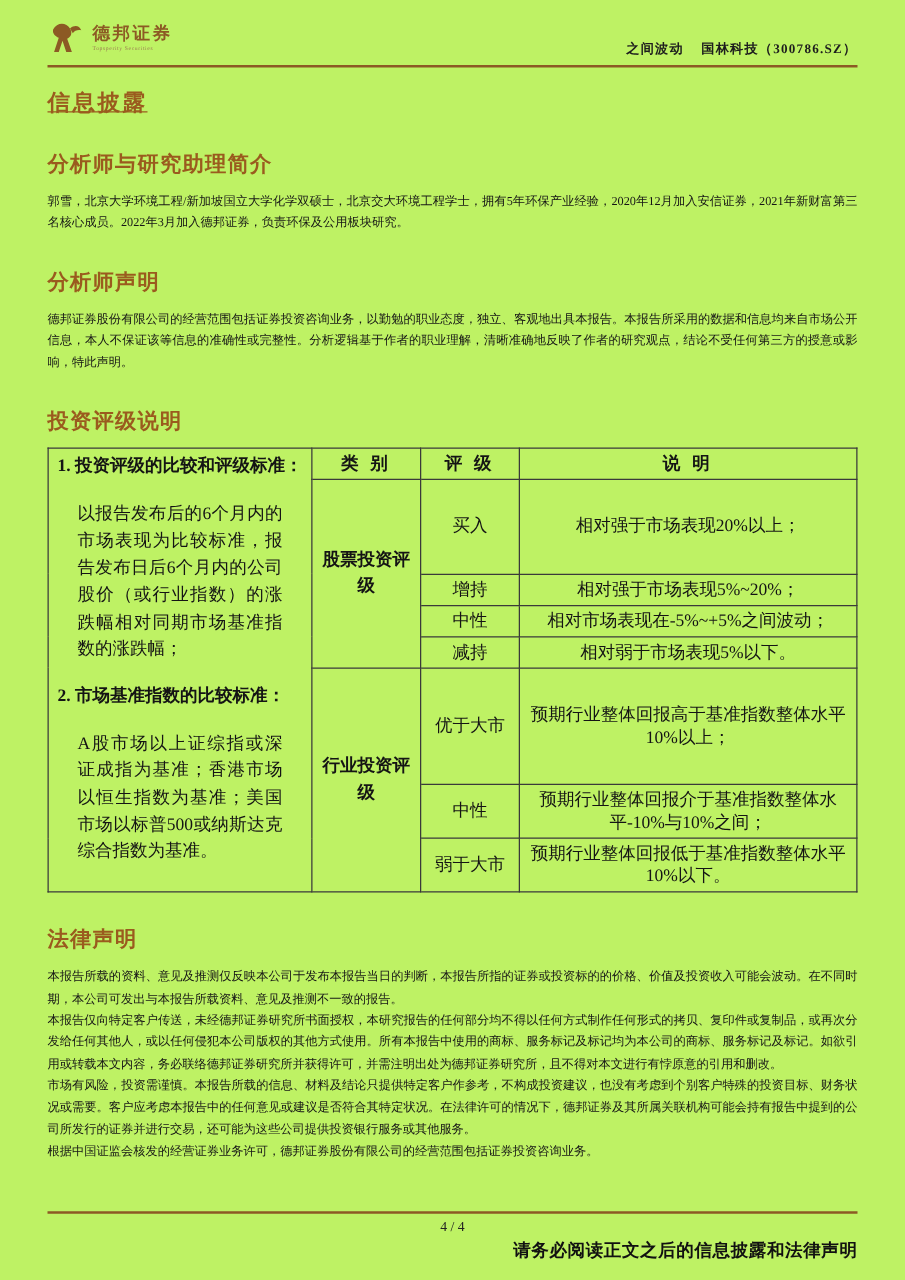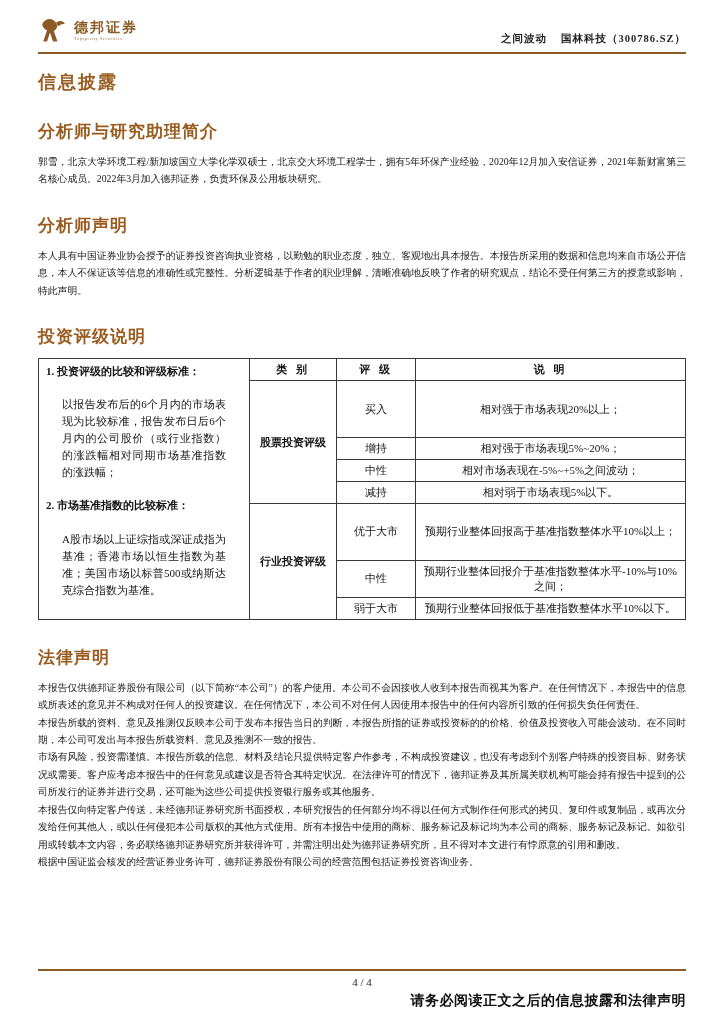--- a/index.html
+++ b/index.html
@@ -1,20 +1,20 @@
 <!DOCTYPE html>
 <html><head>
 <meta charset="utf-8">
 <style>
   html,body{margin:0;padding:0;background:#e8e8e8;}
   .page{
     position:relative;
     width:724px;height:1024px;
     margin:0 auto;
-    background:#ffffff;
+    background:#bef264;
     font-family:"Liberation Serif", serif;
     color:#141414;
     overflow:hidden;
     box-sizing:border-box;
   }
   .margins{padding:0 38px;}
 
   
   .header{
     display:flex;justify-content:space-between;align-items:flex-end;
@@ -24,35 +24,35 @@
   .brand-icon{width:30px;height:30px;flex:0 0 auto;}
   .brand-text{display:flex;flex-direction:column;line-height:1;}
   .brand-name{font-size:14px;font-weight:bold;color:#8C5A24;letter-spacing:2px;}
   .brand-sub{font-size:4.5px;color:#9b7b52;margin-top:2px;letter-spacing:0.5px;}
   .header-right{font-size:10.5px;font-weight:bold;color:#1d1d1d;letter-spacing:1px;display:flex;gap:14px;}
   .header-rule{border-top:2px solid #8C5A24;margin:0 38px;}
 
   
   .doc-title{
     font-size:18px;font-weight:bold;color:#9A5B1E;
-    letter-spacing:2px;
+    text-decoration:underline;letter-spacing:2px;
     margin:16px 0 0 0;
   }
   .sec-heading{
     font-size:17px;font-weight:bold;color:#9A5B1E;
     letter-spacing:1px;margin:26px 0 10px 0;
   }
   .body-text{
     font-size:9.8px;line-height:1.78;text-align:justify;
     margin:0 0 3px 0;color:#151515;
   }
 
   
   table.rating{
-    width:100%;border-collapse:collapse;font-size:11px;
+    width:100%;border-collapse:collapse;font-size:14px;
     margin-top:4px;
   }
   table.rating th, table.rating td{
     border:1px solid #3a3a3a;padding:3px 6px;
   }
   table.rating th{font-weight:bold;text-align:center;letter-spacing:3px;}
   .criteria-cell{width:196px;vertical-align:top;text-align:justify;line-height:1.55;padding:4px 7px !important;}
   .criteria-title{font-weight:bold;}
   .criteria-body{margin:16px;}
   .cat-cell{text-align:center;font-weight:bold;width:74px;line-height:1.5;}
@@ -104,21 +104,21 @@
   <div class="header-rule"></div>
 
   <div class="margins">
 
     <h1 class="doc-title">信息披露</h1>
 
     <h2 class="sec-heading">分析师与研究助理简介</h2>
     <p class="body-text">郭雪，北京大学环境工程/新加坡国立大学化学双硕士，北京交大环境工程学士，拥有5年环保产业经验，2020年12月加入安信证券，2021年新财富第三名核心成员。2022年3月加入德邦证券，负责环保及公用板块研究。</p>
 
     <h2 class="sec-heading">分析师声明</h2>
-    <p class="body-text">本人具有中国证券业协会授予的证券投资咨询执业资格，以勤勉的职业态度，独立、客观地出具本报告。本报告所采用的数据和信息均来自市场公开信息，本人不保证该等信息的准确性或完整性。分析逻辑基于作者的职业理解，清晰准确地反映了作者的研究观点，结论不受任何第三方的授意或影响，特此声明。</p>
+    <p class="body-text">德邦证券股份有限公司的经营范围包括证券投资咨询业务，以勤勉的职业态度，独立、客观地出具本报告。本报告所采用的数据和信息均来自市场公开信息，本人不保证该等信息的准确性或完整性。分析逻辑基于作者的职业理解，清晰准确地反映了作者的研究观点，结论不受任何第三方的授意或影响，特此声明。</p>
 
     <h2 class="sec-heading">投资评级说明</h2>
 
     <table class="rating">
       <tbody>
           <tr>
         <td class="criteria-cell" rowspan="8">
           <div>
             <span class="criteria-title">1.</span>
             <span class="criteria-title">投资评级的比较和评级标准：</span>
@@ -162,24 +162,23 @@
       </tr>
       <tr>
         <td class="grade-cell">弱于大市</td>
         <td class="desc-cell">预期行业整体回报低于基准指数整体水平10%以下。</td>
       </tr>
     </tbody>
       </table>
 
     <h2 class="sec-heading">法律声明</h2>
     <div class="legal">
-      <p class="body-text">本报告仅供德邦证券股份有限公司（以下简称“本公司”）的客户使用。本公司不会因接收人收到本报告而视其为客户。在任何情况下，本报告中的信息或所表述的意见并不构成对任何人的投资建议。在任何情况下，本公司不对任何人因使用本报告中的任何内容所引致的任何损失负任何责任。</p>
       <p class="body-text">本报告所载的资料、意见及推测仅反映本公司于发布本报告当日的判断，本报告所指的证券或投资标的的价格、价值及投资收入可能会波动。在不同时期，本公司可发出与本报告所载资料、意见及推测不一致的报告。</p>
+      <p class="body-text">本报告仅向特定客户传送，未经德邦证券研究所书面授权，本研究报告的任何部分均不得以任何方式制作任何形式的拷贝、复印件或复制品，或再次分发给任何其他人，或以任何侵犯本公司版权的其他方式使用。所有本报告中使用的商标、服务标记及标记均为本公司的商标、服务标记及标记。如欲引用或转载本文内容，务必联络德邦证券研究所并获得许可，并需注明出处为德邦证券研究所，且不得对本文进行有悖原意的引用和删改。</p>
       <p class="body-text">市场有风险，投资需谨慎。本报告所载的信息、材料及结论只提供特定客户作参考，不构成投资建议，也没有考虑到个别客户特殊的投资目标、财务状况或需要。客户应考虑本报告中的任何意见或建议是否符合其特定状况。在法律许可的情况下，德邦证券及其所属关联机构可能会持有报告中提到的公司所发行的证券并进行交易，还可能为这些公司提供投资银行服务或其他服务。</p>
-      <p class="body-text">本报告仅向特定客户传送，未经德邦证券研究所书面授权，本研究报告的任何部分均不得以任何方式制作任何形式的拷贝、复印件或复制品，或再次分发给任何其他人，或以任何侵犯本公司版权的其他方式使用。所有本报告中使用的商标、服务标记及标记均为本公司的商标、服务标记及标记。如欲引用或转载本文内容，务必联络德邦证券研究所并获得许可，并需注明出处为德邦证券研究所，且不得对本文进行有悖原意的引用和删改。</p>
       <p class="body-text">根据中国证监会核发的经营证券业务许可，德邦证券股份有限公司的经营范围包括证券投资咨询业务。</p>
     </div>
   </div>
 
   <div class="footer">
     <div class="footer-inner">
       <span class="page-num">4 / 4</span>
       <span class="footer-note">请务必阅读正文之后的信息披露和法律声明</span>
     </div>
   </div>

